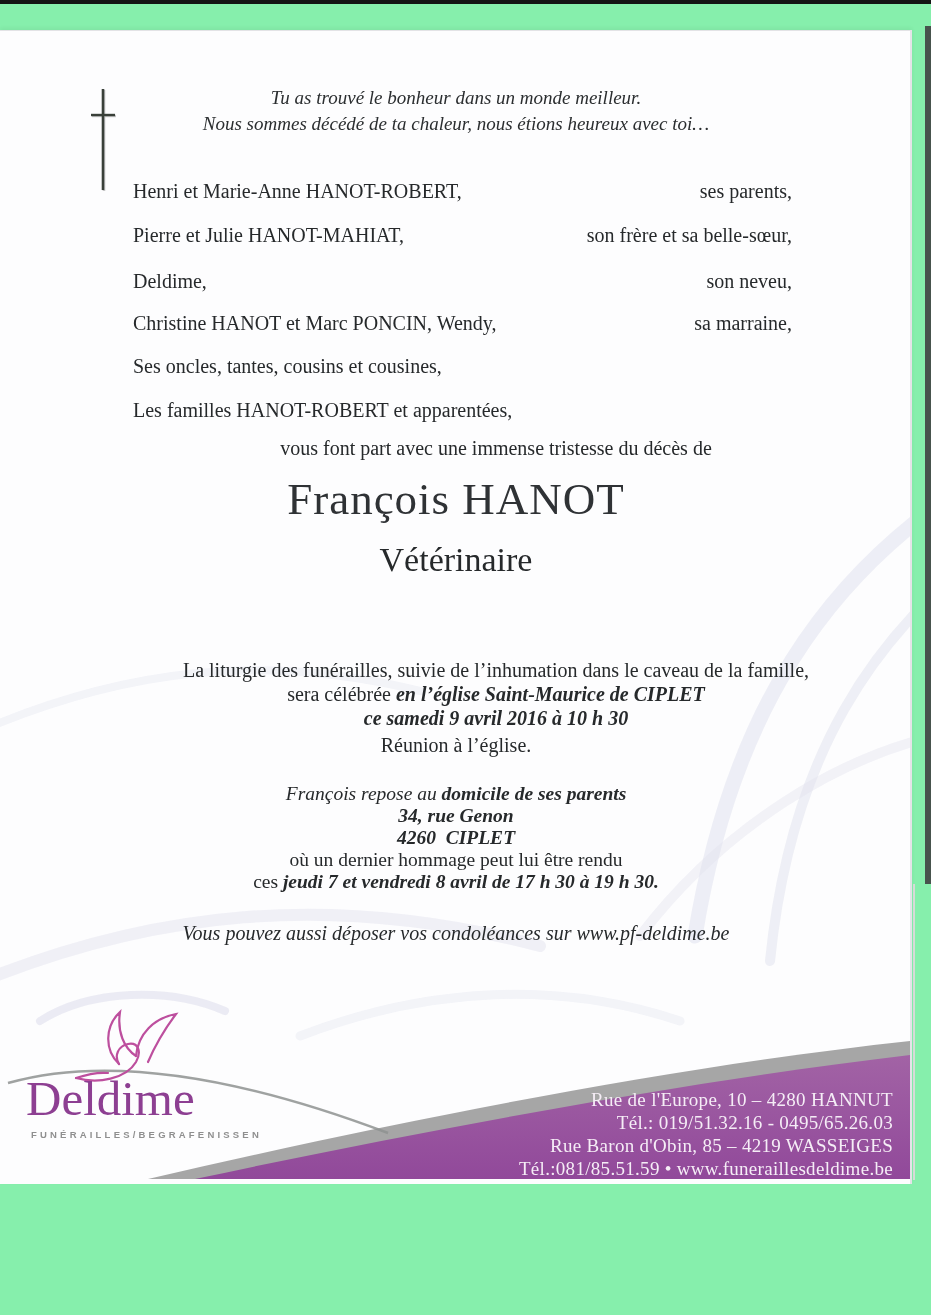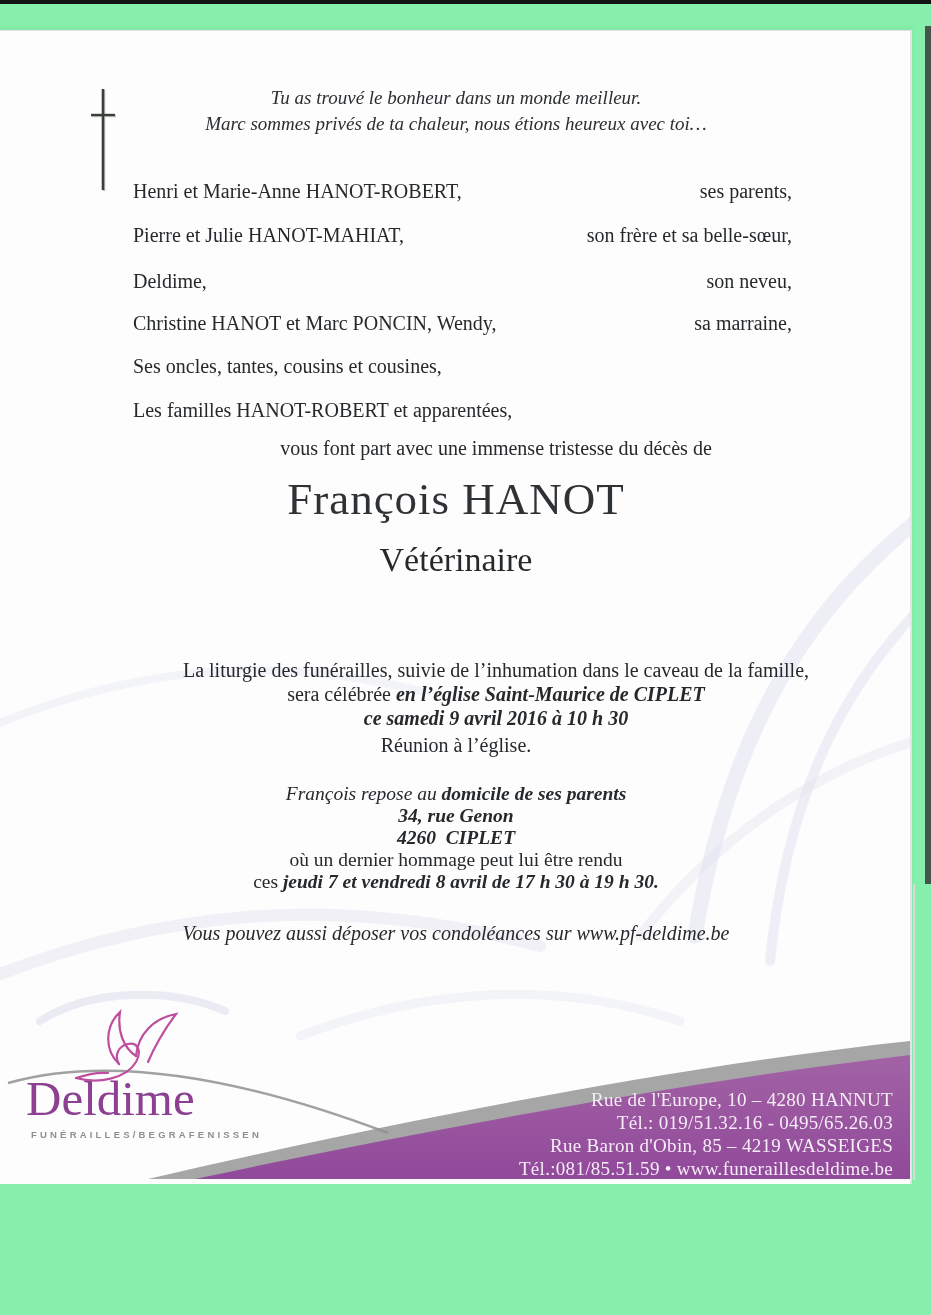--- a/index.html
+++ b/index.html
@@ -68,21 +68,21 @@
       </g>
     </svg>
 
     <svg class="abs cross" width="26" height="106" viewBox="0 0 26 106">
       <line x1="13" y1="2" x2="13" y2="103" stroke="#394039" stroke-width="2.6"></line>
       <line x1="1" y1="28" x2="25" y2="28" stroke="#394039" stroke-width="2.4"></line>
     </svg>
 
     <div class="abs epigraph">
       <div>Tu as trouvé le bonheur dans un monde meilleur.</div>
-      <div>Marc sommes privés de ta chaleur, nous étions heureux avec toi…</div>
+      <div>Nous sommes décédé de ta chaleur, nous étions heureux avec toi…</div>
     </div>
 
     <div class="abs rel-row" style="top:148px;">
       <span>Henri et Marie-Anne HANOT-ROBERT,</span>
       <span>ses parents,</span>
     </div>
     <div class="abs rel-row" style="top:192px;">
       <span>Pierre et Julie HANOT-MAHIAT,</span>
       <span>son frère et sa belle-sœur,</span>
     </div>

